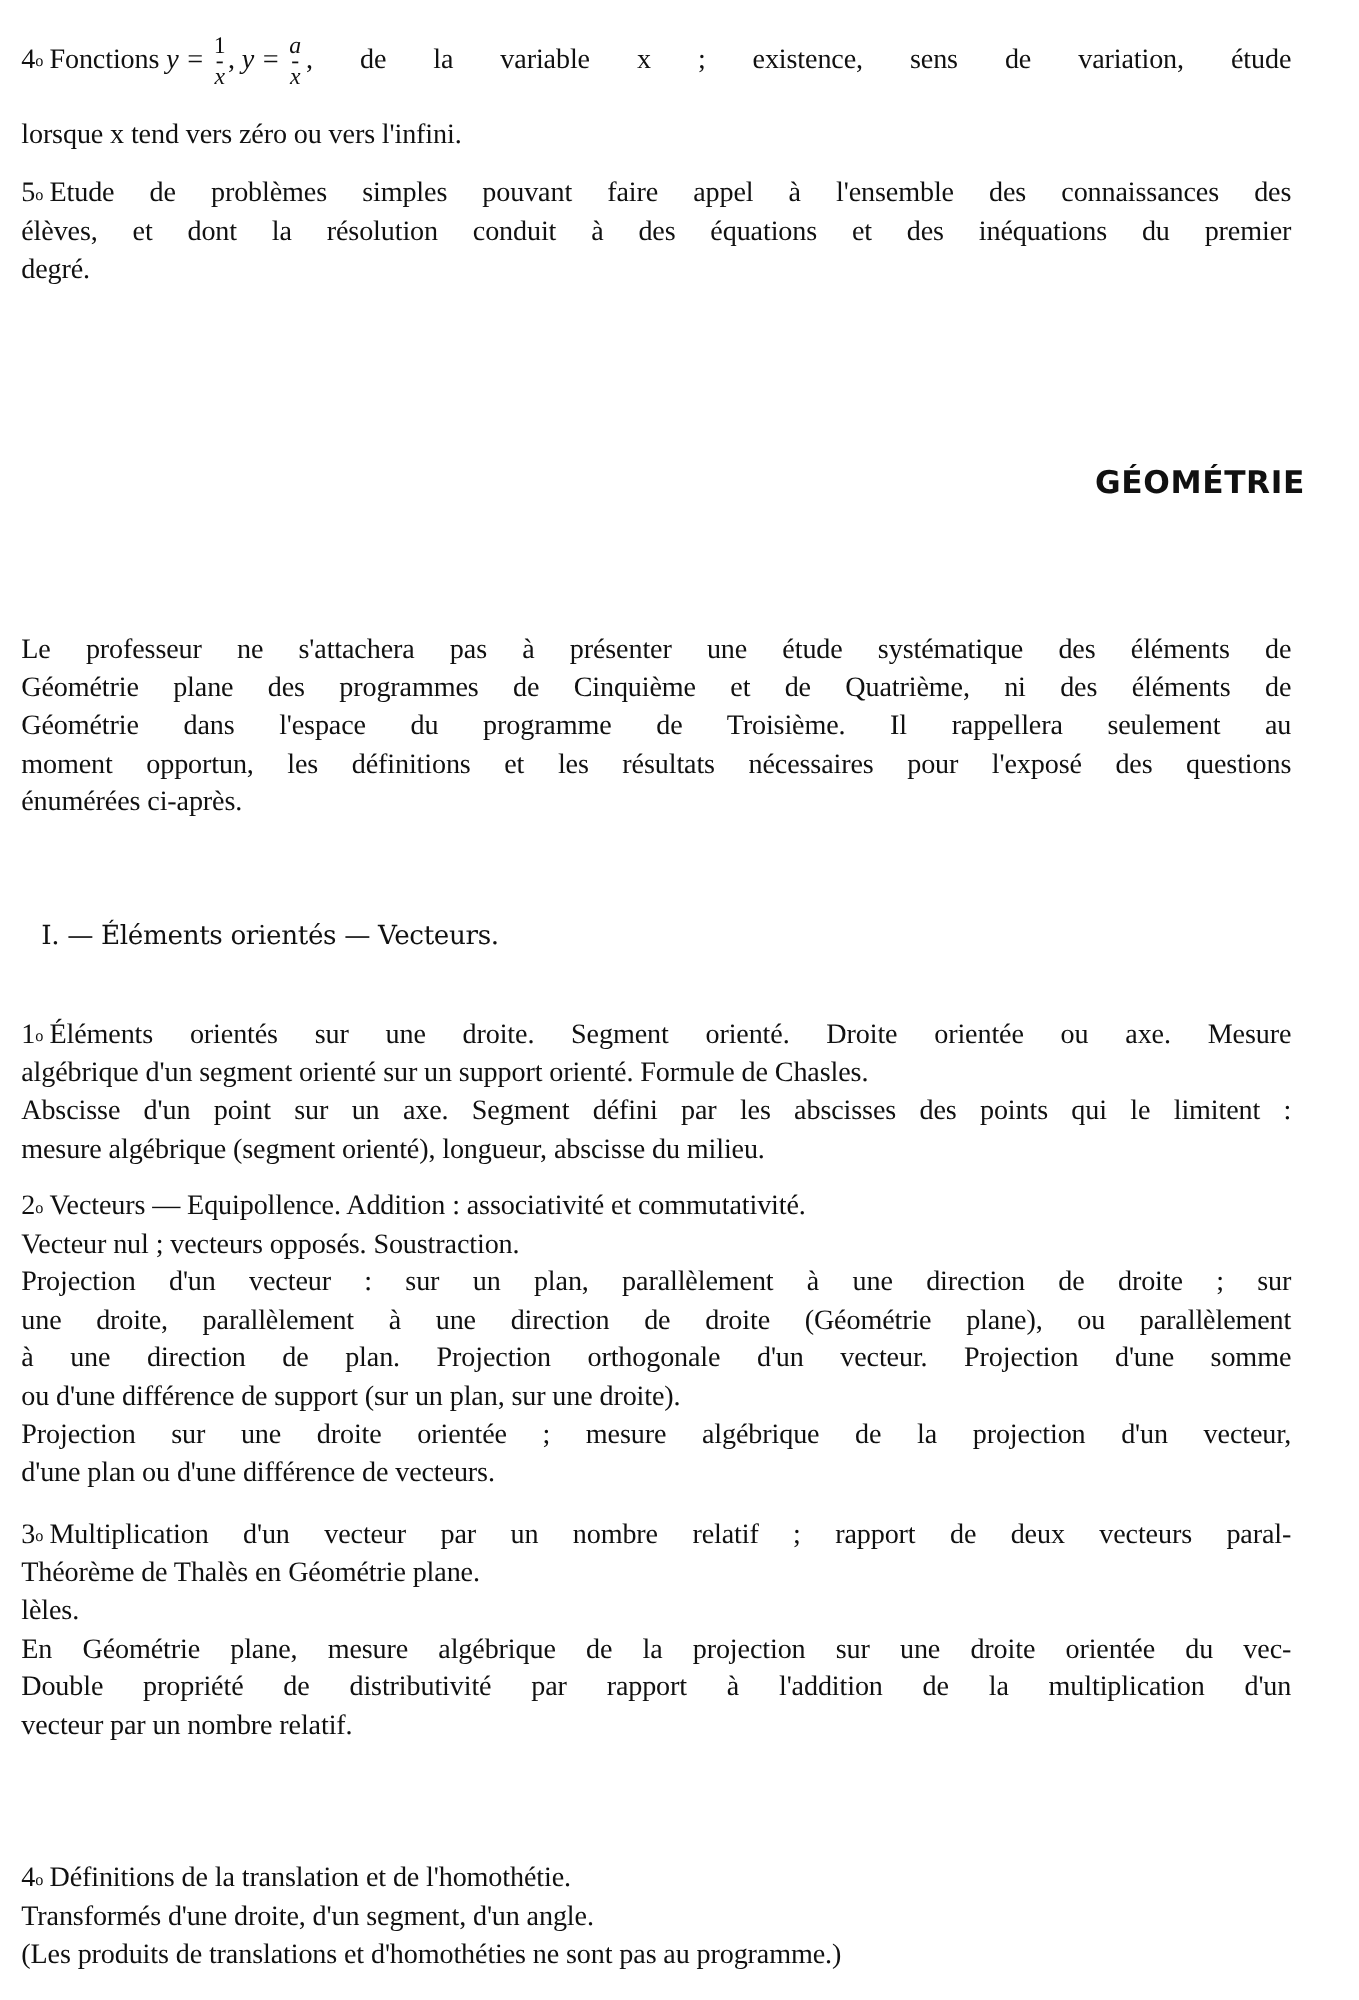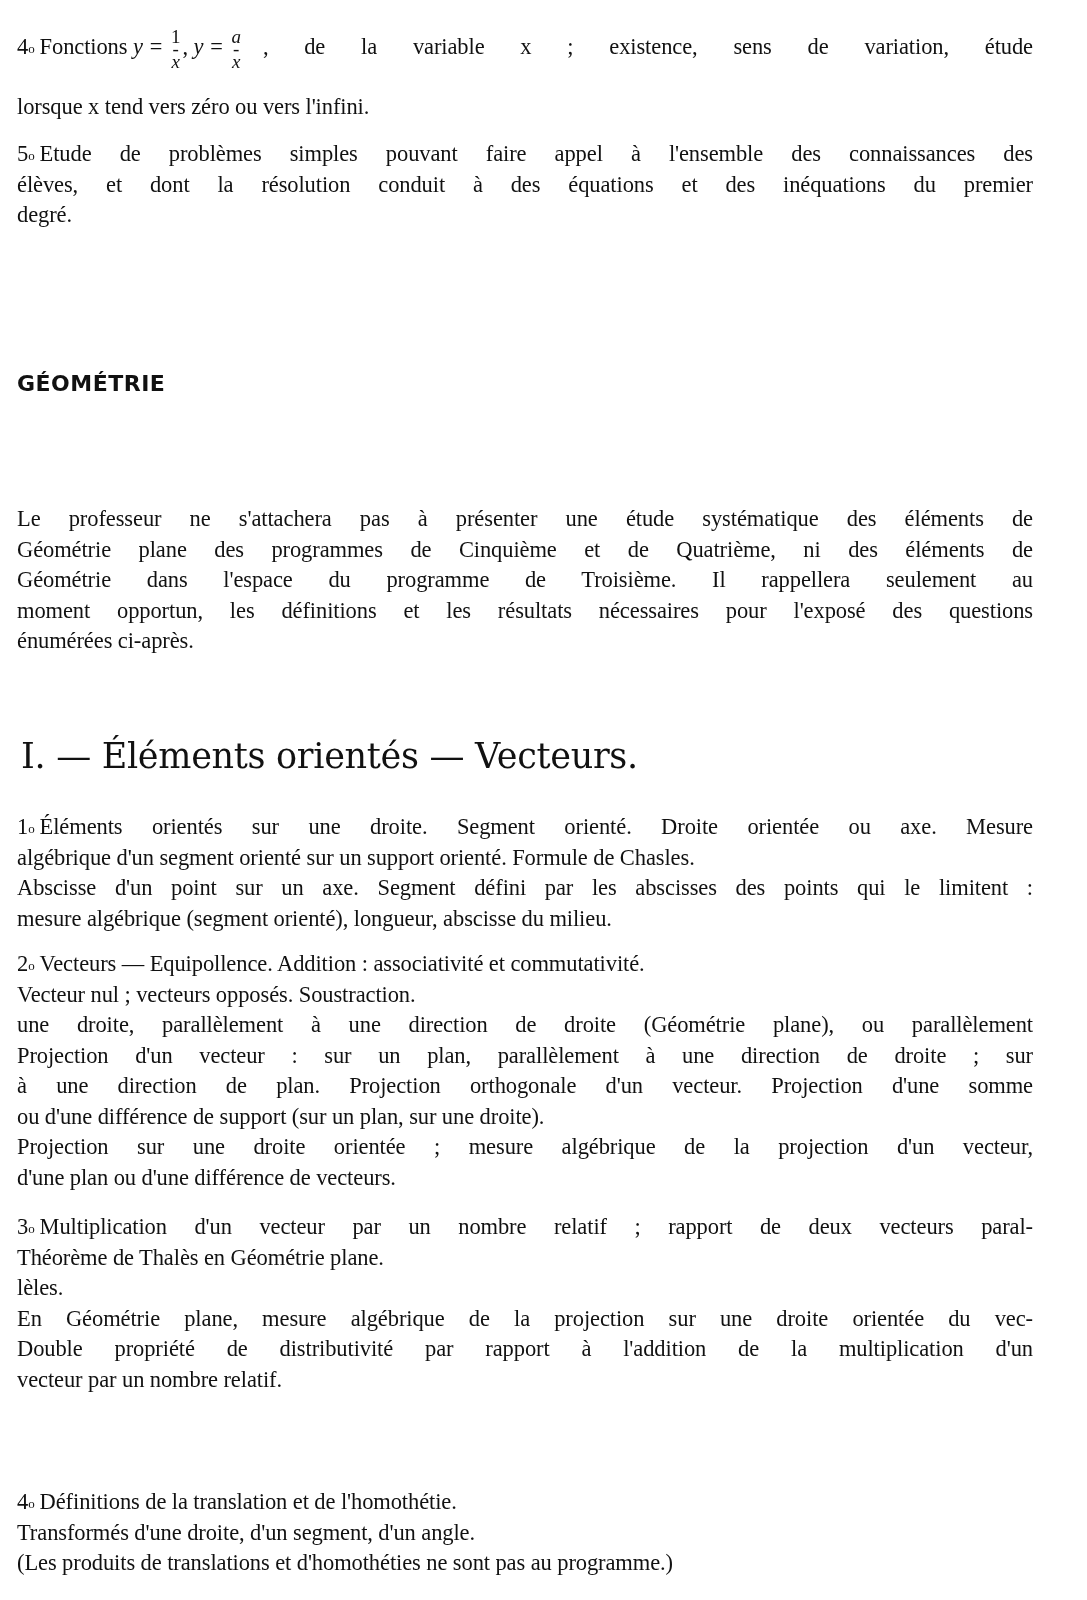--- a/index.html
+++ b/index.html
@@ -18,27 +18,27 @@
   .math { font-style: italic; }
   .frac {
     display: inline-block; vertical-align: middle; text-align: center;
     font-size: 19px; line-height: 19px; margin: 0 2px;
   }
   .frac .num { display: block; }
   .frac .bar { display: block; line-height: 6px; font-style: normal; }
   .frac .den { display: block; font-style: italic; }
   .line-first { height: 62px; line-height: 62px; display: flex; justify-content: space-between; align-items: center; }
   .heading-center {
-    position: absolute; left: 0; width: 1016px; text-align: left;
-    font-family: "DejaVu Sans", sans-serif; font-weight: bold; font-size: 22px;
+    position: absolute; left: 11px; width: 1016px; text-align: right;
+    font-family: "DejaVu Sans", sans-serif; font-weight: bold; font-size: 25px;
     letter-spacing: 0.5px;
   }
   .section-title {
-    position: absolute; left: 4px; font-family: "DejaVu Serif", serif;
-    font-size: 35px; font-weight: normal; letter-spacing: -0.3px;
+    position: absolute; left: 16px; font-family: "DejaVu Serif", serif;
+    font-size: 21px; font-weight: normal; letter-spacing: -0.3px;
   }
   .just-line { text-align: justify; text-align-last: justify; }
   .last-line { text-align: left; }
 </style>
 </head>
 <body>
 
 <div class="page">
 
   <div class="block body-text" style="top:16px;">
@@ -51,21 +51,21 @@
           <span class="bar">-</span>
           <span class="den">x</span>
         </span><span>,</span>
         <span class="math">y =</span>
         <span class="frac math">
           <span class="num">a</span>
           <span class="bar">-</span>
           <span class="den">x</span>
         </span>
       </span>
-      <span style="flex:1; text-align:justify; text-align-last:justify; margin-left:20px;">, de la variable x ; existence, sens de variation, étude</span>
+      <span style="flex:1; text-align:justify; text-align-last:justify; margin-left:2px;">, de la variable x ; existence, sens de variation, étude</span>
     </div>
     <p class="last-line" style="margin-top:14px;">lorsque x tend vers zéro ou vers l'infini.</p>
   </div>
 
   <div class="block body-text" style="top:139px;">
     <p class="just-line"><span>5</span><span class="sup">o</span><span>Etude de problèmes simples pouvant faire appel à l'ensemble des connaissances des</span></p>
     <p class="just-line">élèves, et dont la résolution conduit à des équations et des inéquations du premier</p>
     <p class="last-line">degré.</p>
   </div>
 
@@ -84,22 +84,22 @@
   <div class="block body-text" style="top:812px;">
     <p class="just-line"><span>1</span><span class="sup">o</span><span>Éléments orientés sur une droite. Segment orienté. Droite orientée ou axe. Mesure</span></p>
     <p class="last-line">algébrique d'un segment orienté sur un support orienté. Formule de Chasles.</p>
     <p class="just-line">Abscisse d'un point sur un axe. Segment défini par les abscisses des points qui le limitent :</p>
     <p class="last-line">mesure algébrique (segment orienté), longueur, abscisse du milieu.</p>
   </div>
 
   <div class="block body-text" style="top:949px;">
     <p class="last-line"><span>2</span><span class="sup">o</span><span>Vecteurs — Equipollence. Addition : associativité et commutativité.</span></p>
     <p class="last-line">Vecteur nul ; vecteurs opposés. Soustraction.</p>
+    <p class="just-line">Projection d'un vecteur : sur un plan, parallèlement à une direction de droite ; sur</p>
     <p class="just-line">une droite, parallèlement à une direction de droite (Géométrie plane), ou parallèlement</p>
-    <p class="just-line">Projection d'un vecteur : sur un plan, parallèlement à une direction de droite ; sur</p>
     <p class="just-line">à une direction de plan. Projection orthogonale d'un vecteur. Projection d'une somme</p>
     <p class="last-line">ou d'une différence de support (sur un plan, sur une droite).</p>
     <p class="just-line">Projection sur une droite orientée ; mesure algébrique de la projection d'un vecteur,</p>
     <p class="last-line">d'une plan ou d'une différence de vecteurs.</p>
   </div>
 
   <div class="block body-text" style="top:1212px;">
     <p class="just-line"><span>3</span><span class="sup">o</span><span>Multiplication d'un vecteur par un nombre relatif ; rapport de deux vecteurs paral-</span></p>
     <p class="last-line">Théorème de Thalès en Géométrie plane.</p>
     <p class="last-line">lèles.</p>

